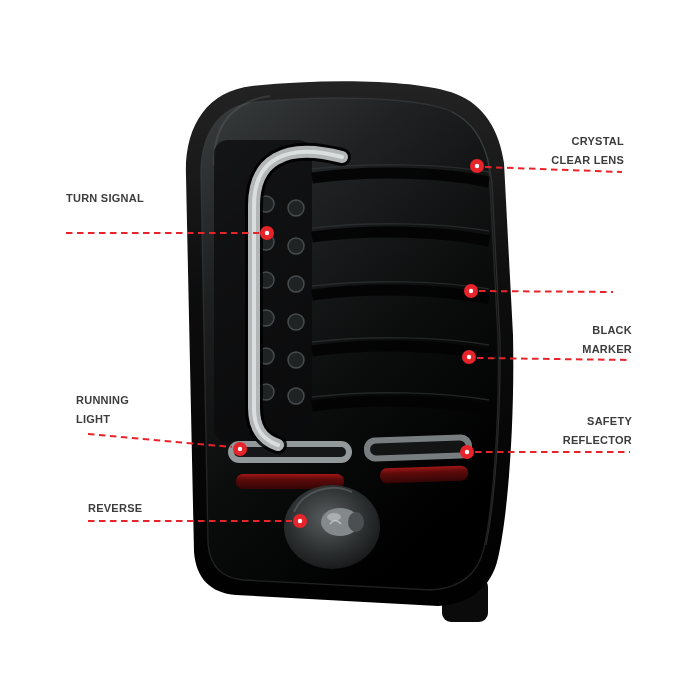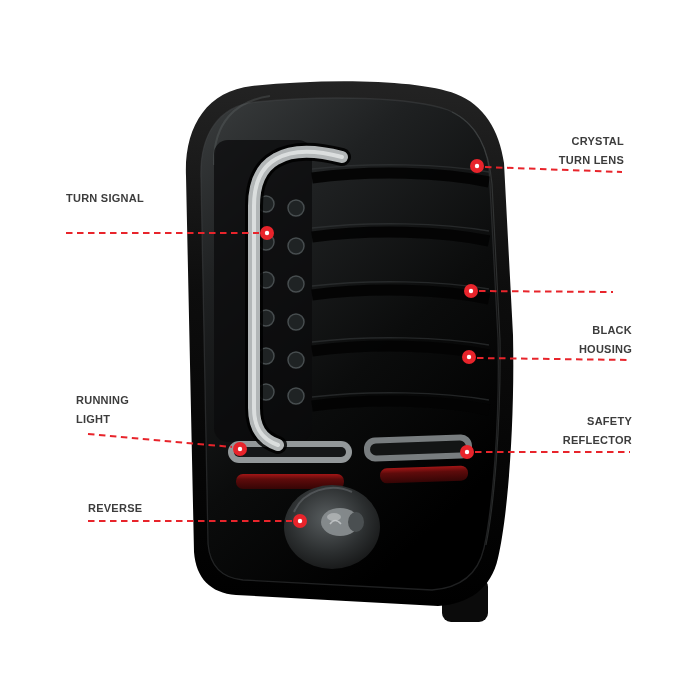--- a/index.html
+++ b/index.html
@@ -186,27 +186,27 @@
     <span>RUNNING</span>
     <span>LIGHT</span>
   </div>
 
   <div class="callout-label" id="lbl-reverse">
     <span>REVERSE</span>
   </div>
 
   <div class="callout-label align-right" id="lbl-crystal">
     <span>CRYSTAL</span>
-    <span>TURN LENS</span>
+    <span>CLEAR LENS</span>
   </div>
 
 
   <div class="callout-label align-right" id="lbl-blackhousing">
     <span>BLACK</span>
-    <span>HOUSING</span>
+    <span>MARKER</span>
   </div>
 
   <div class="callout-label align-right" id="lbl-safety">
     <span>SAFETY</span>
     <span>REFLECTOR</span>
   </div>
 
 </div>
 
 </body></html>

